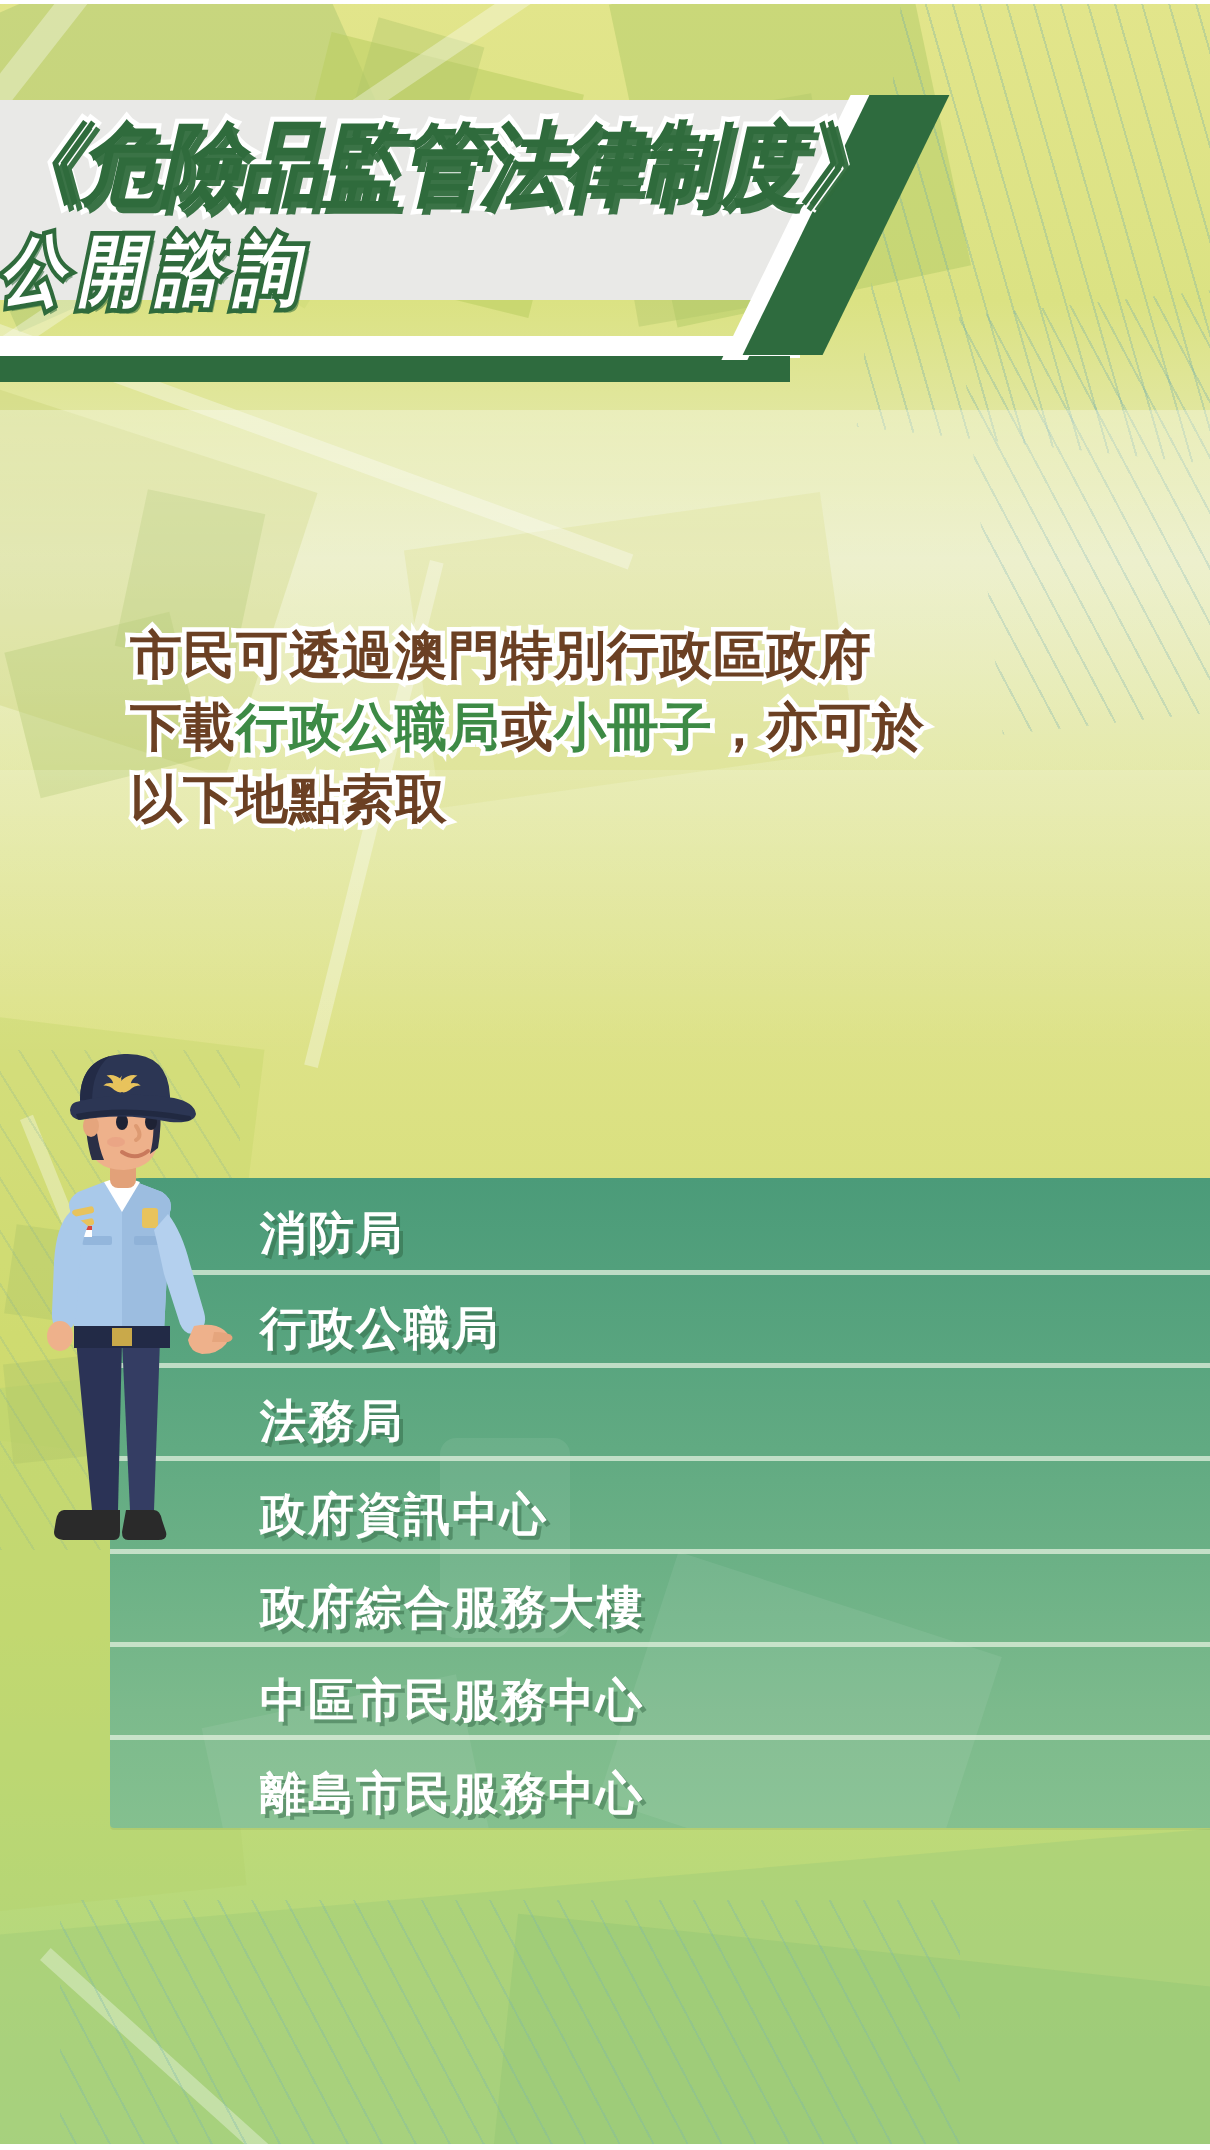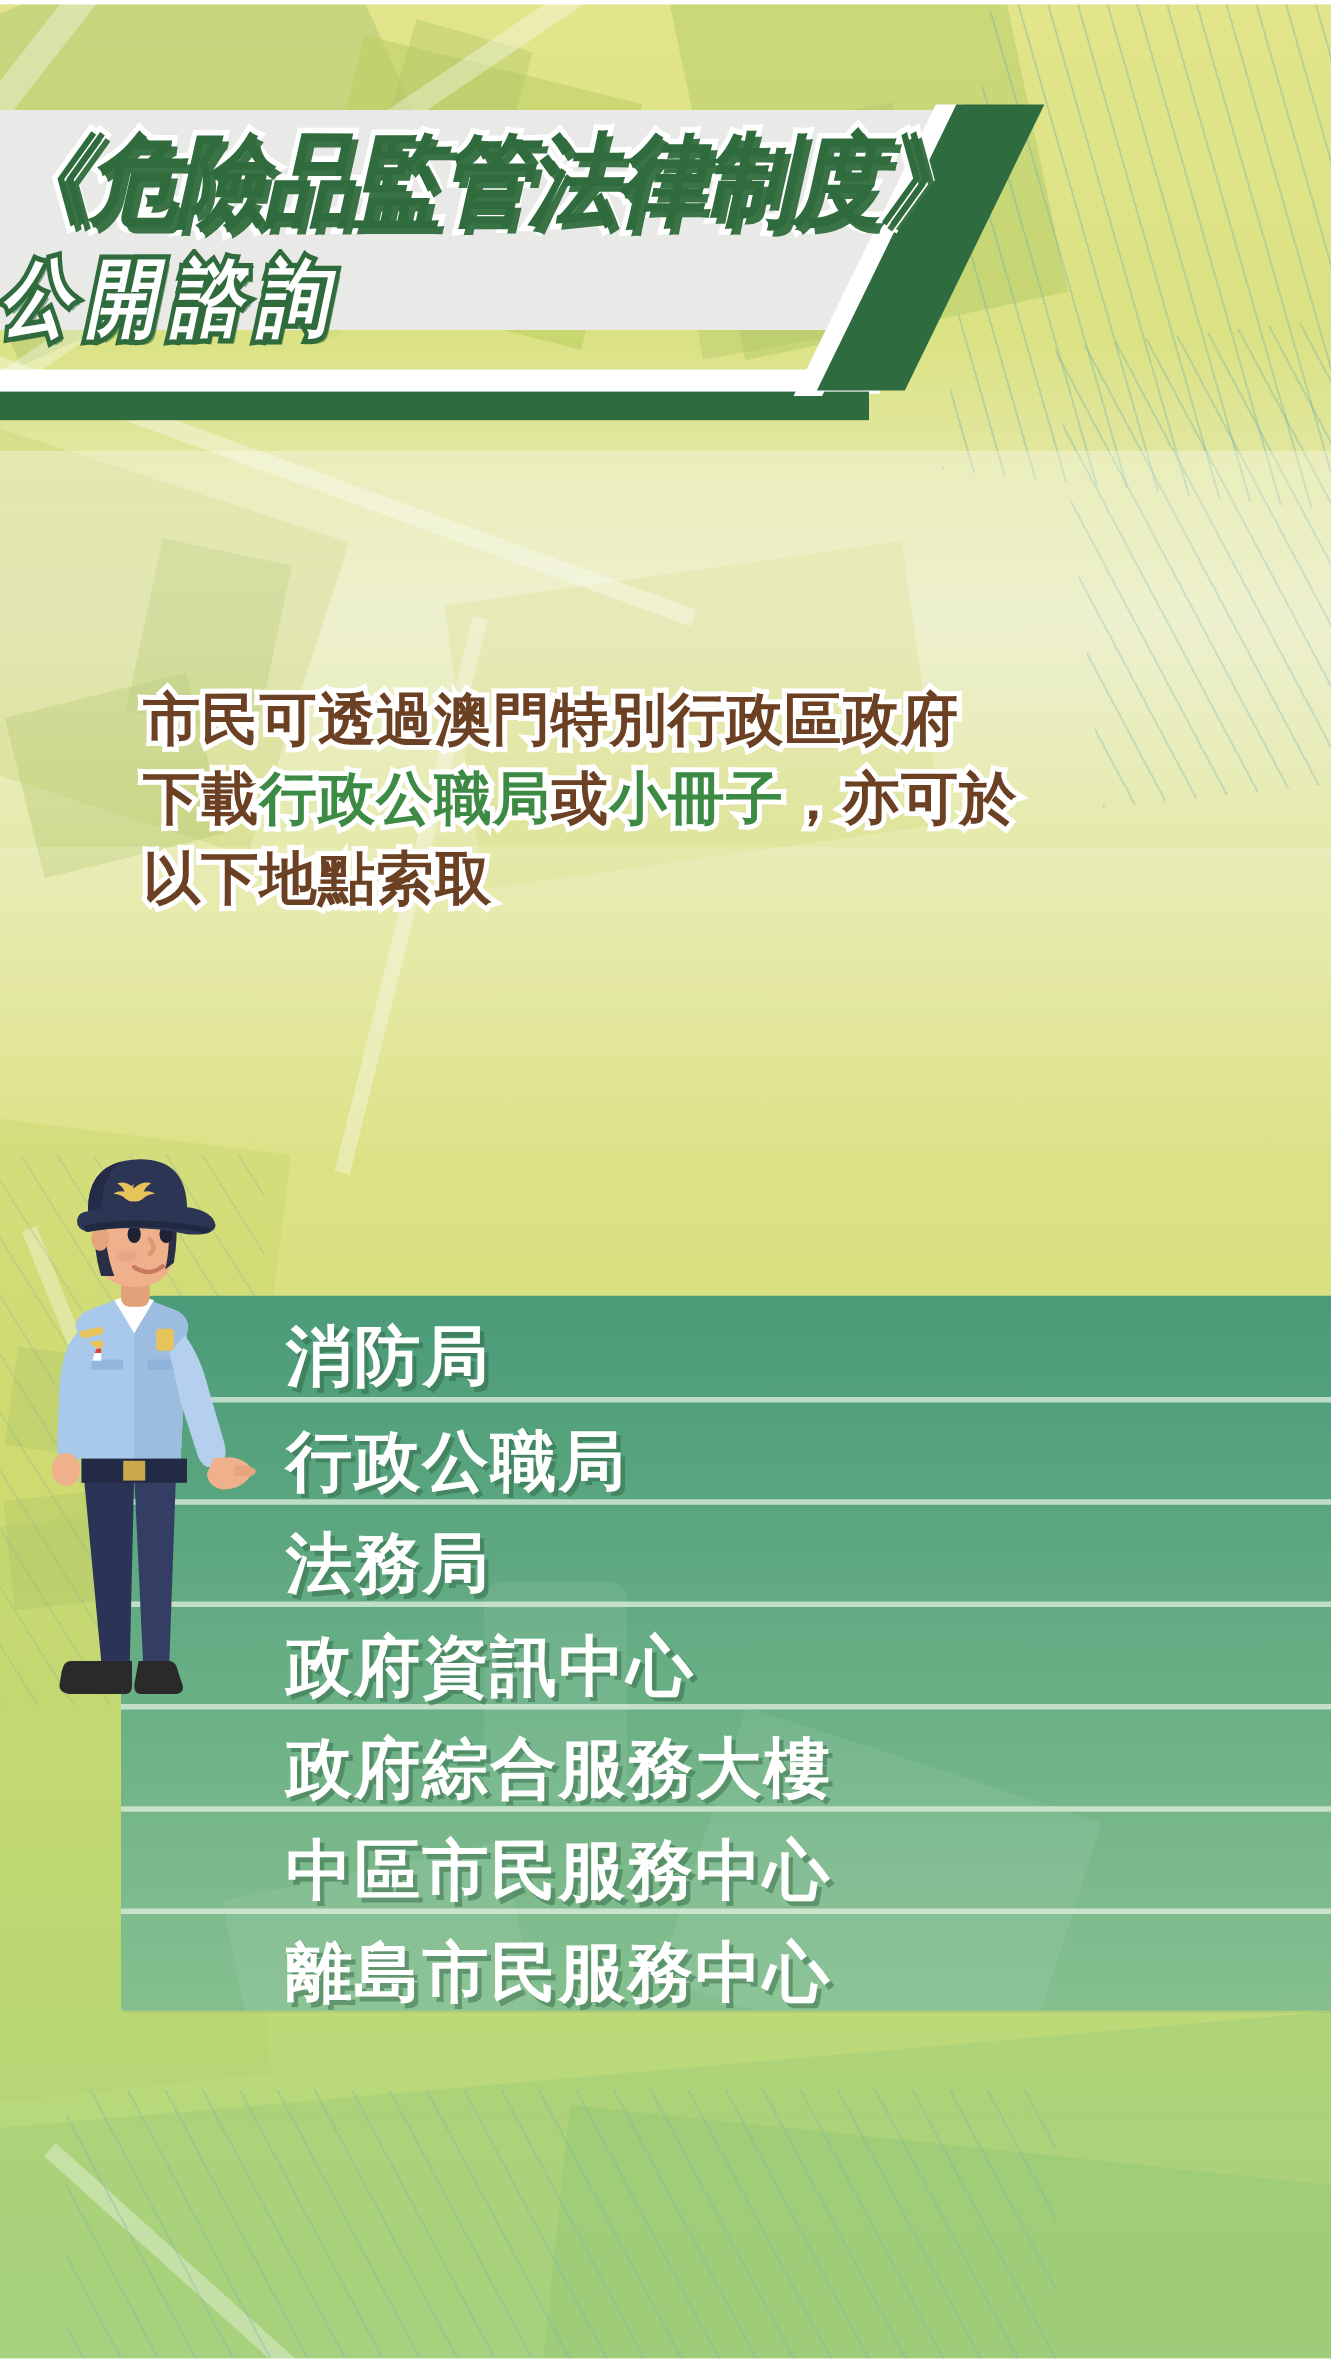--- a/index.html
+++ b/index.html
@@ -166,21 +166,21 @@
     height:88px;
     display:flex;
     align-items:center;
     justify-content:flex-start;
     padding-left:150px;
     border-bottom:5px solid rgba(226,240,222,0.75);
   }
   .trow:last-child{border-bottom:none;}
   .trow .label{
     font-family:"DejaVu Sans","Liberation Sans",sans-serif;
-    font-size:60px;
+    font-size:46px;
     font-weight:bold;
     color:#ffffff;
     letter-spacing:2px;
     text-shadow:4px 4px 0 rgba(45,95,62,0.45);
     white-space:nowrap;
     margin-top:20px;
   }
   .trow.r1{ height:92px; }
 
   

